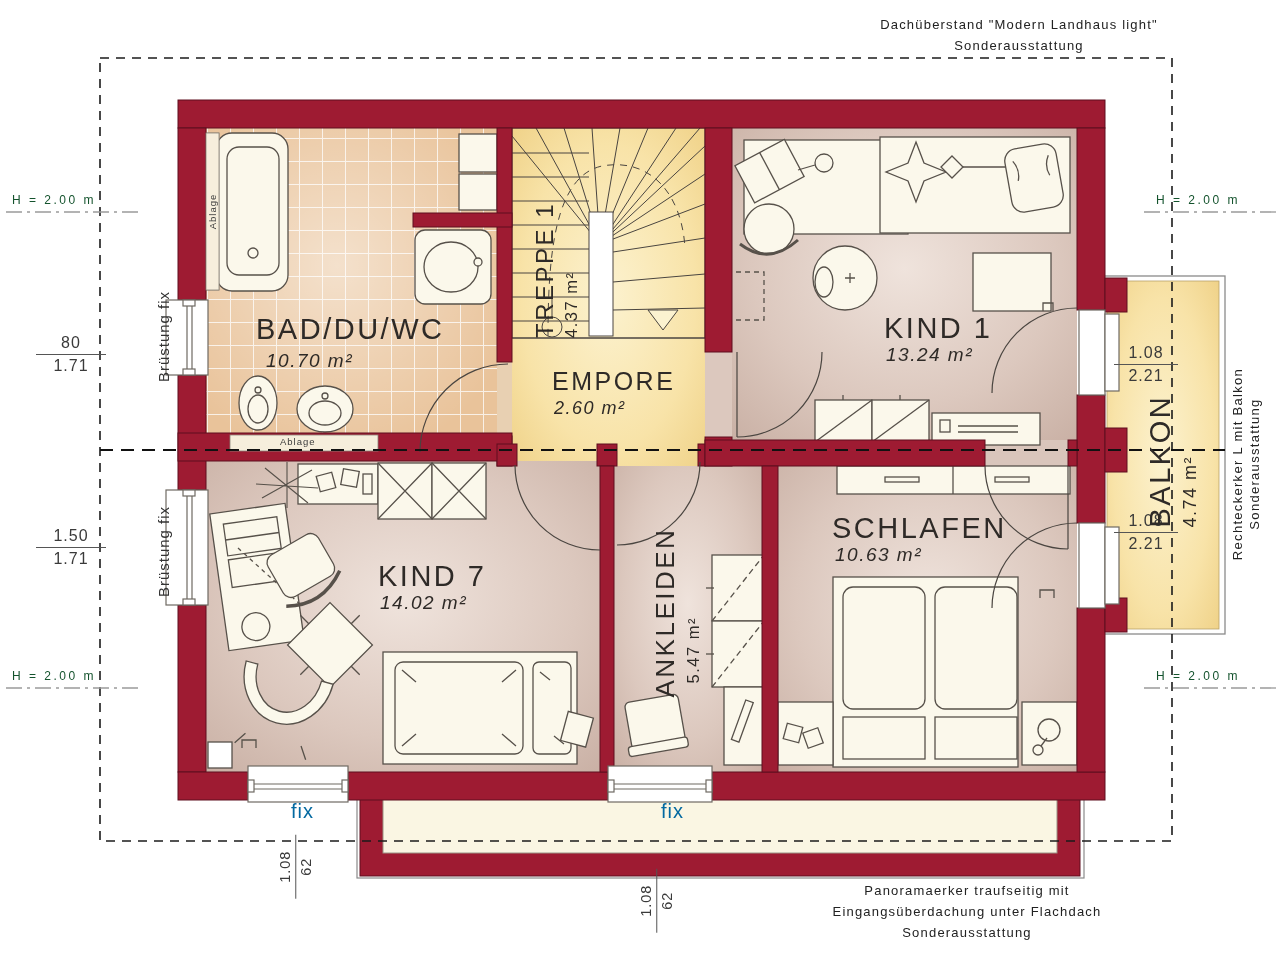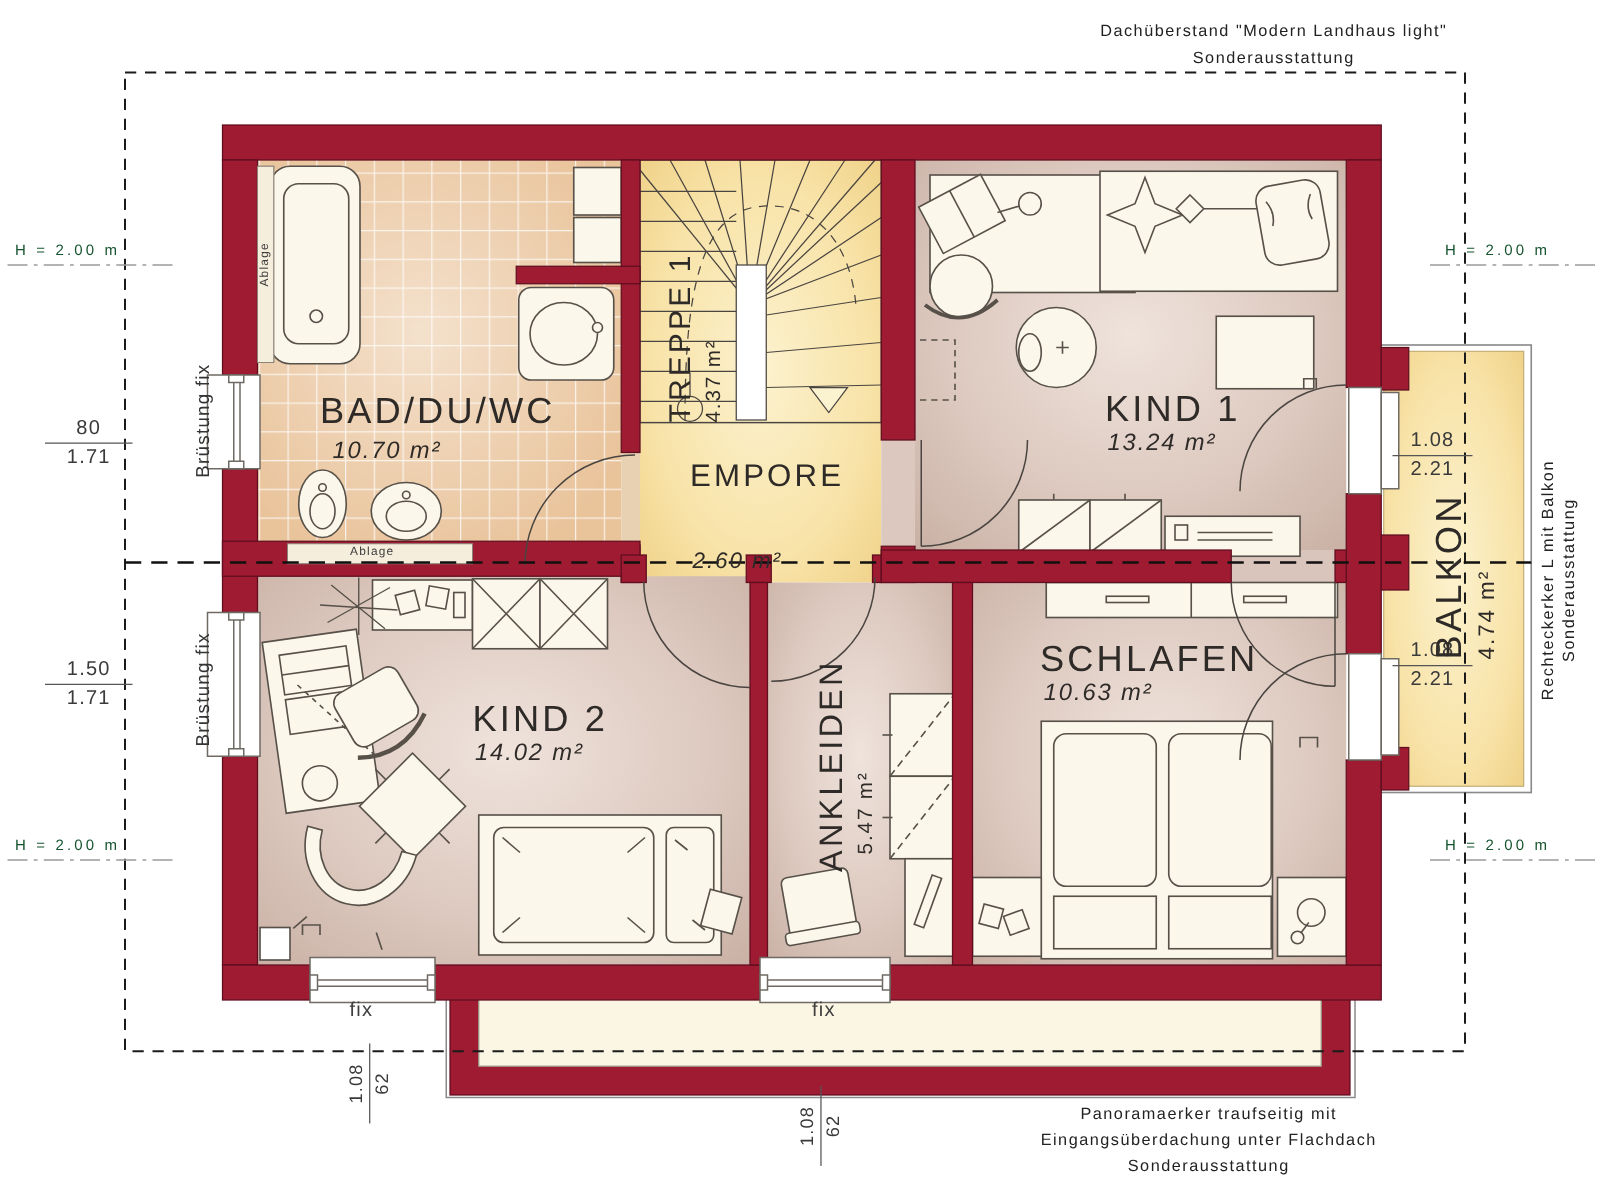--- a/index.html
+++ b/index.html
@@ -15,21 +15,21 @@
   .frac .num{display:block;border-bottom:1.6px solid #555;padding:0 8px 2px;}
   .frac .den{display:block;padding-top:2px;}
   .frac.rot{transform:rotate(-90deg);font-size:14.5px;}
   .rotlabel{position:absolute;display:flex;flex-direction:column;transform:rotate(-90deg);
             white-space:nowrap;align-items:flex-start;}
   .rotlabel .l1{font-size:24px;letter-spacing:2.5px;}
   .rotlabel .l2{font-size:16.5px;letter-spacing:1.5px;margin-top:3px;}
   .rot-single{position:absolute;transform:rotate(-90deg);white-space:nowrap;}
   .bruestung{font-size:15px;letter-spacing:1px;color:#333;}
   .ablage{font-size:9.5px;letter-spacing:1px;color:#3c3c3c;}
-  .fixlbl{font-size:16px;letter-spacing:1px;color:#404040;text-align:center;width:50px;}
+  .fixlbl{font-size:20px;letter-spacing:1px;color:#0369a1;text-align:right;width:50px;}
   .balcnote .l1,.balcnote .l2{font-size:13px;letter-spacing:1.3px;color:#222;}
   .balcnote{align-items:center;}
 </style>
 </head>
 <body>
 
 <div id="plan">
 
 <svg width="1280" height="960" viewBox="0 0 1280 960">
   <defs>
@@ -395,26 +395,26 @@
 <div class="txt rot-single bruestung" style="left:108px;top:328px;width:110px;text-align:center;">Brüstung fix</div>
 <div class="txt rot-single bruestung" style="left:108px;top:543px;width:110px;text-align:center;">Brüstung fix</div>
 
 <div class="txt rot-single ablage" style="left:189px;top:206px;width:46px;text-align:center;">Ablage</div>
 <div class="txt ablage" style="left:280px;top:436px;">Ablage</div>
 
 <div class="txt rname" style="left:256px;top:313px;">BAD/DU/WC</div>
 <div class="txt rarea" style="left:266px;top:350px;">10.70 m²</div>
 
 <div class="txt rname" style="left:552px;top:367px;font-size:25px;">EMPORE</div>
-<div class="txt rarea" style="left:554px;top:398px;font-size:18px;margin-top:40px;">2.60 m²</div>
+<div class="txt rarea" style="left:554px;top:398px;font-size:18px;">2.60 m²</div>
 
 <div class="txt rname" style="left:884px;top:312px;">KIND 1</div>
 <div class="txt rarea" style="left:886px;top:344px;">13.24 m²</div>
 
-<div class="txt rname" style="left:378px;top:560px;">KIND 2</div>
+<div class="txt rname" style="left:378px;top:560px;">KIND 7</div>
 <div class="txt rarea" style="left:380px;top:592px;">14.02 m²</div>
 
 <div class="txt rname" style="left:832px;top:512px;">SCHLAFEN</div>
 <div class="txt rarea" style="left:835px;top:544px;">10.63 m²</div>
 
 <div class="rotlabel" style="left:481px;top:238px;width:150px;">
   <span class="l1">TREPPE 1</span>
   <span class="l2">4.37 m²</span>
 </div>
 

